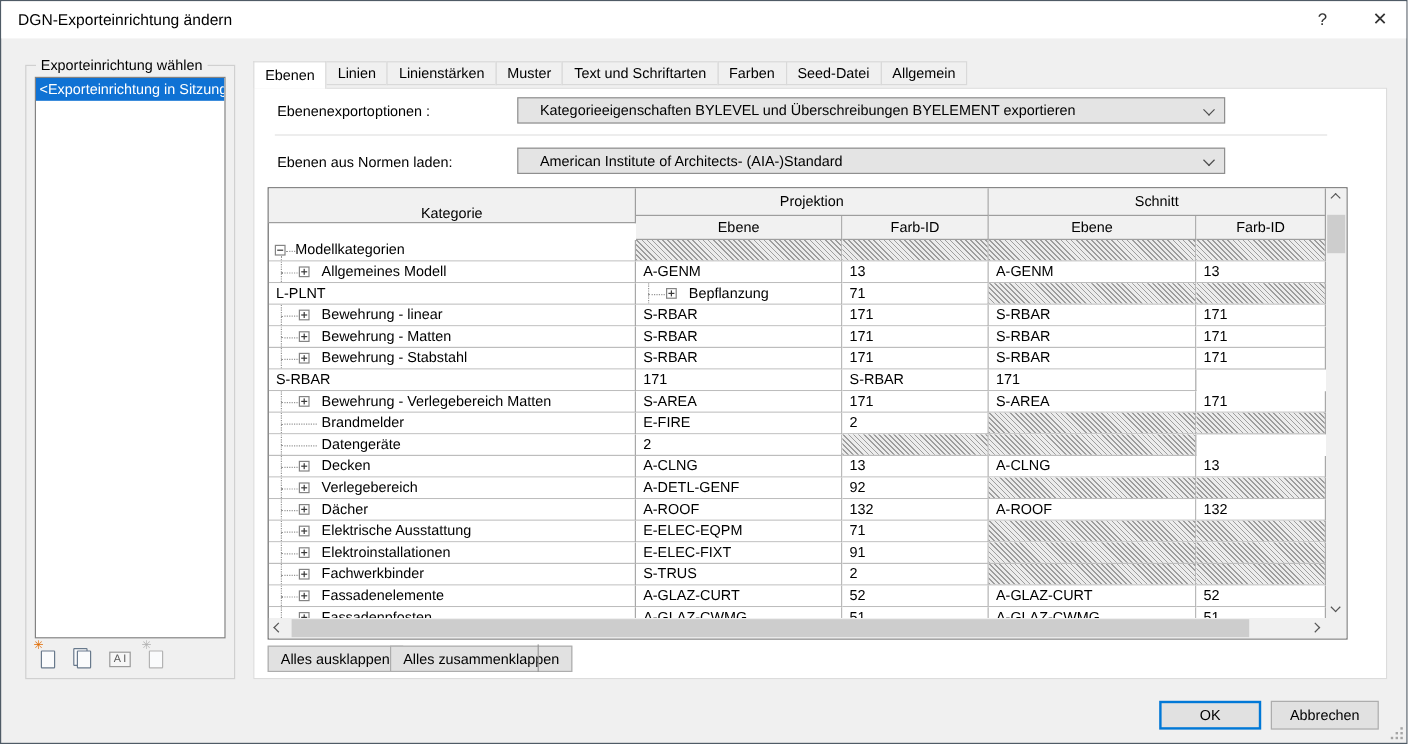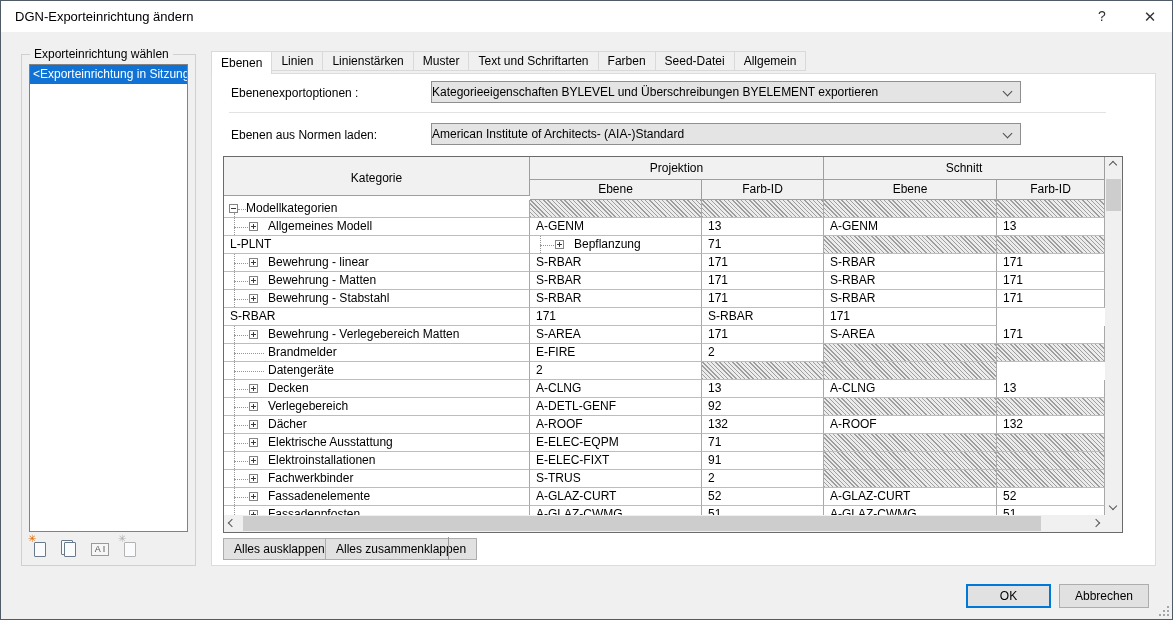--- a/index.html
+++ b/index.html
@@ -31,21 +31,21 @@
   .rename-box{position:absolute;left:1px;top:4px;width:18px;height:13px;border:1px solid #9a9a9a;background:#f6f6f6;font-size:9px;line-height:11px;text-align:center;color:#555;}
   
   .tabs{position:absolute;left:210px;top:50px;display:flex;align-items:flex-start;z-index:3;}
   .tab{height:20px;line-height:19px;padding:0 9px;background:#f0f0f0;border:1px solid #d9d9d9;margin-right:-1px;white-space:nowrap;}
   .tab.active{height:23px;line-height:22px;background:#fff;border-bottom:none;position:relative;z-index:4;}
   .pane{position:absolute;left:210px;top:72px;width:945px;height:493px;background:#fff;border:1px solid #dcdcdc;z-index:1;}
   
   .opt-label{position:absolute;white-space:nowrap;}
   .lbl1{left:230px;top:85px;}
   .lbl2{left:230px;top:127px;}
-  .combo{position:absolute;left:430px;width:590px;height:22px;background:#e4e4e4;border:1px solid #8f8f8f;line-height:20px;padding-left:0;white-space:nowrap;overflow:hidden;z-index:2;}
+  .combo{position:absolute;left:430px;width:590px;height:22px;background:#e4e4e4;border:1px solid #8f8f8f;line-height:20px;padding-left:18px;white-space:nowrap;overflow:hidden;z-index:2;}
   .cb1{top:80px;} .cb2{top:122px;}
   .chev{position:absolute;right:9px;top:6px;width:7px;height:7px;border-right:1px solid #4d4d4d;border-bottom:1px solid #4d4d4d;transform:rotate(45deg);}
   .hsep{position:absolute;left:228px;top:111px;width:877px;height:1px;background:#e2e2e2;z-index:2;}
   
   .tframe{position:absolute;left:222px;top:155px;width:900px;height:377px;border:1px solid #6a6a6a;background:#fff;z-index:2;}
   .hcell{position:absolute;background:#f1f1f1;border-right:1px solid #9e9e9e;border-bottom:1px solid #9e9e9e;text-align:center;overflow:hidden;}
   .tbody{position:absolute;left:0;top:43px;width:881px;height:315px;overflow:hidden;}
   .trow{display:grid;grid-template-columns:306px 172px 122px 173px 108px;height:18px;}
   .tcell{position:relative;border-right:1px solid #a8a8a8;border-bottom:1px solid #bdbdbd;line-height:17px;white-space:nowrap;overflow:hidden;background:#fff;}
   .tcell .val{padding-left:6px;}
@@ -130,21 +130,21 @@
     <span class="chev"></span>
   </div>
   <div class="hsep"></div>
   <span class="opt-label lbl2" style="position:absolute;z-index:2">Ebenen aus Normen laden:</span>
   <div class="combo cb2">
     <span>American Institute of Architects- (AIA-)Standard</span>
     <span class="chev"></span>
   </div>
 
   <div class="tframe">
-    <div class="hcell" style="left:0;top:0;width:306px;height:39px;line-height:42px">Kategorie</div>
+    <div class="hcell" style="left:0;top:0;width:306px;height:29px;line-height:42px">Kategorie</div>
     <div class="hcell" style="left:306px;top:0;width:294px;height:23px;line-height:22px">Projektion</div>
     <div class="hcell" style="left:600px;top:0;width:281px;height:23px;line-height:22px">Schnitt</div>
     <div class="hcell" style="left:306px;top:23px;width:172px;height:20px;line-height:19px">Ebene</div>
     <div class="hcell" style="left:478px;top:23px;width:122px;height:20px;line-height:19px">Farb-ID</div>
     <div class="hcell" style="left:600px;top:23px;width:173px;height:20px;line-height:19px">Ebene</div>
     <div class="hcell" style="left:773px;top:23px;width:108px;height:20px;line-height:19px">Farb-ID</div>
 
     <div class="tbody" id="table-body">
         <div class="trow">
           <div class="tcell">

